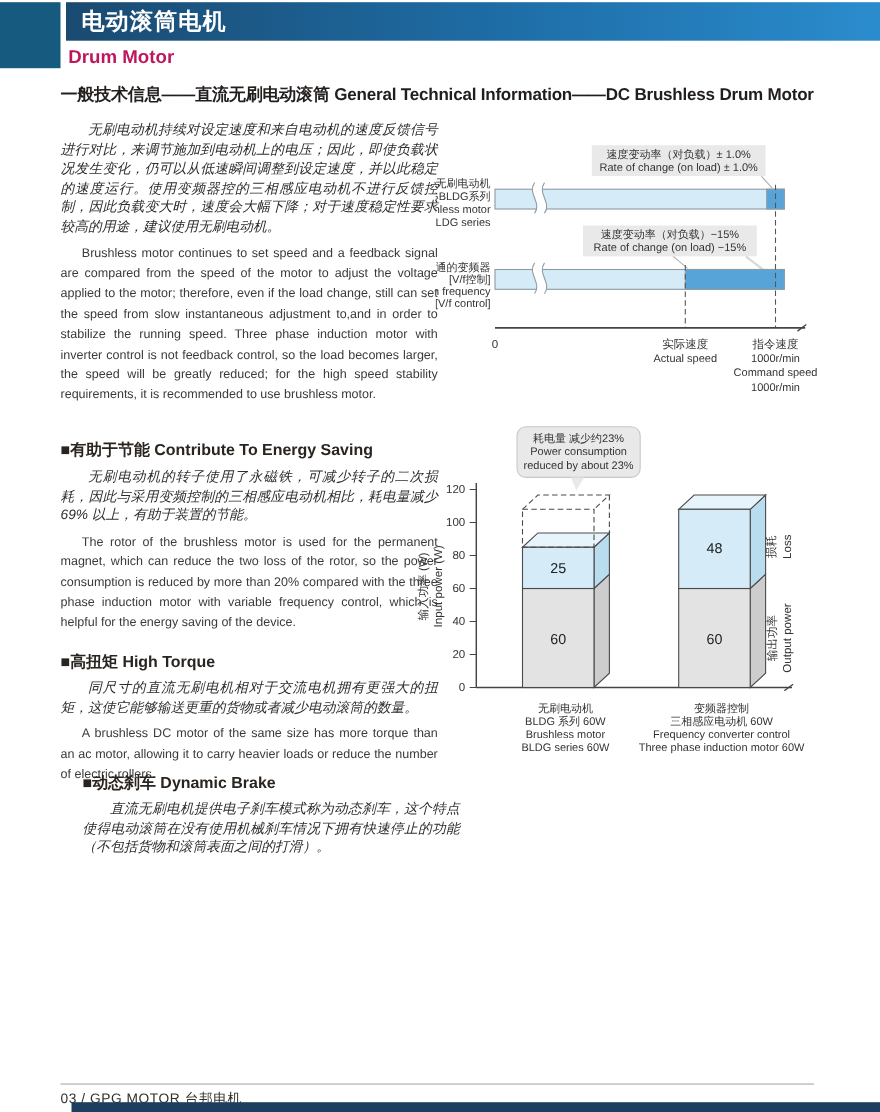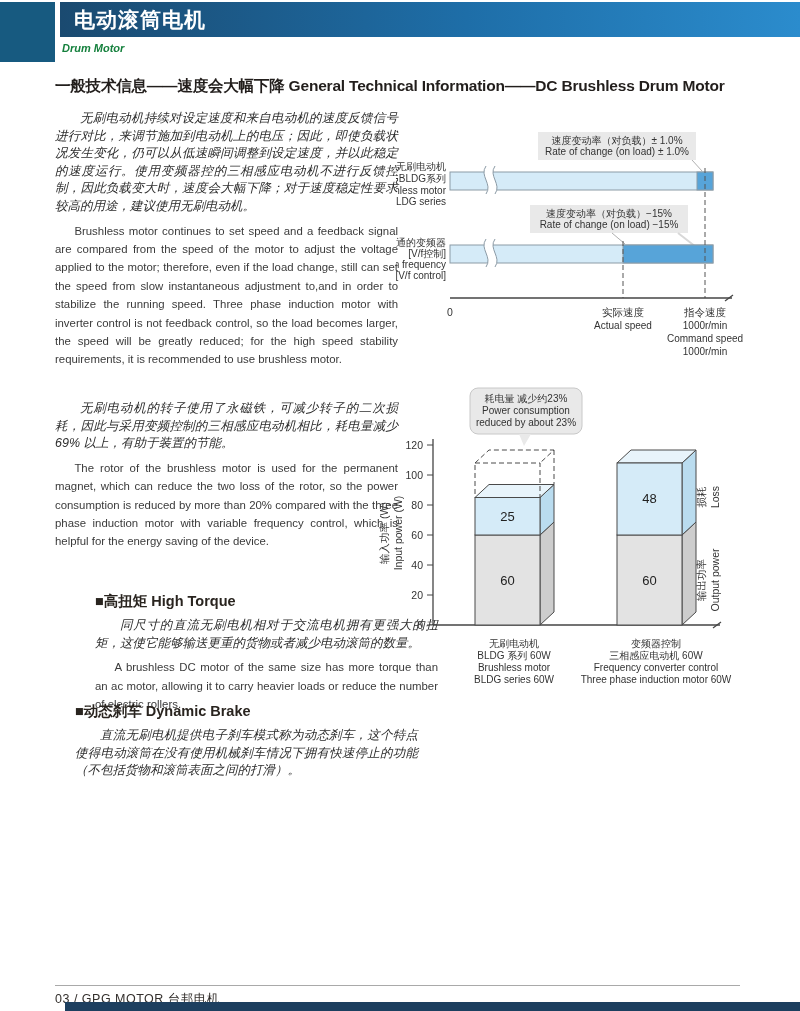--- a/index.html
+++ b/index.html
@@ -9,21 +9,21 @@
     font-family:"Liberation Sans", sans-serif; overflow:hidden;
   }
   
   .hdr-block { position:absolute; left:0; top:2px; width:55px; height:60px; background:#175a80; }
   .hdr-bar {
     position:absolute; left:60px; top:2px; width:740px; height:35px;
     background:linear-gradient(90deg,#1a4a70 0%, #1e6ea8 55%, #2b8ccd 100%);
     color:#fff; font-size:21px; font-weight:bold; line-height:35px; padding-left:14px;
     letter-spacing:1px;
   }
-  .hdr-sub { position:absolute; left:62px; top:42px; font-size:11px; font-weight:bold; color:#15803d;font-style:italic; }
+  .hdr-sub { position:absolute; left:62px; top:42px; font-size:17px; font-weight:bold; color:#be185d; }
   .page-title { position:absolute; left:55px; top:76px; width:720px; font-size:15.5px; font-weight:bold; color:#221e1c; letter-spacing:-0.2px; }
 
   
   .sec { position:absolute; left:55px; width:343px; }
   .sec h3 { margin:0 0 6px 0; font-size:14.5px; font-weight:bold; color:#29241f; }
   .cn { margin:0; font-size:12.5px; line-height:17.6px; color:#2d2d2d; text-align:justify; text-indent:2em;font-style:italic; }
   .en { margin:6px 0 0 0; font-size:11.4px; line-height:18.4px; color:#3a3a3a; text-align:justify; text-indent:1.7em; }
 
   
   .speed-svg { position:absolute; left:396px; top:128px; }
@@ -42,33 +42,34 @@
 <body>
 
 <div class="page">
 
   <div class="hdr-block"></div>
   <div class="hdr-bar">
     <span>电动滚筒电机</span>
   </div>
   <div class="hdr-sub">Drum Motor</div>
 
-  <div class="page-title">一般技术信息——速度会大幅下降 General Technical Information——DC Brushless Drum Motor</div>
+  <div class="page-title">一般技术信息——直流无刷电动滚筒 General Technical Information——DC Brushless Drum Motor</div>
 
   <div class="sec" style="top:110px;">
     <p class="cn">无刷电动机持续对设定速度和来自电动机的速度反馈信号进行对比，来调节施加到电动机上的电压；因此，即使负载状况发生变化，仍可以从低速瞬间调整到设定速度，并以此稳定的速度运行。使用变频器控的三相感应电动机不进行反馈控制，因此负载变大时，速度会大幅下降；对于速度稳定性要求较高的用途，建议使用无刷电动机。</p>
     <p class="en">Brushless motor continues to set speed and a feedback signal are compared from the speed of the motor to adjust the voltage applied to the motor; therefore, even if the load change, still can set the speed from slow instantaneous adjustment to,and in order to stabilize the running speed. Three phase induction motor with inverter control is not feedback control, so the load becomes larger, the speed will be greatly reduced; for the high speed stability requirements, it is recommended to use brushless motor.</p>
   </div>
 
   <div class="sec" style="top:400px;">
+    <h3>■有助于节能 Contribute To Energy Saving</h3>
     <p class="cn">无刷电动机的转子使用了永磁铁，可减少转子的二次损耗，因此与采用变频控制的三相感应电动机相比，耗电量减少 69% 以上，有助于装置的节能。</p>
     <p class="en">The rotor of the brushless motor is used for the permanent magnet, which can reduce the two loss of the rotor, so the power consumption is reduced by more than 20% compared with the three phase induction motor with variable frequency control, which is helpful for the energy saving of the device.</p>
   </div>
 
-  <div class="sec" style="top:592px;margin-left:40px;">
+  <div class="sec" style="top:592px;">
     <h3>■高扭矩 High Torque</h3>
     <p class="cn">同尺寸的直流无刷电机相对于交流电机拥有更强大的扭矩，这使它能够输送更重的货物或者减少电动滚筒的数量。</p>
     <p class="en">A brushless DC motor of the same size has more torque than an ac motor, allowing it to carry heavier loads or reduce the number of electric rollers.</p>
   </div>
 
   <div class="sec" style="top:702px;margin-left:20px;">
     <h3>■动态刹车 Dynamic Brake</h3>
     <p class="cn">直流无刷电机提供电子刹车模式称为动态刹车，这个特点使得电动滚筒在没有使用机械刹车情况下拥有快速停止的功能（不包括货物和滚筒表面之间的打滑）。</p>
   </div>
 

